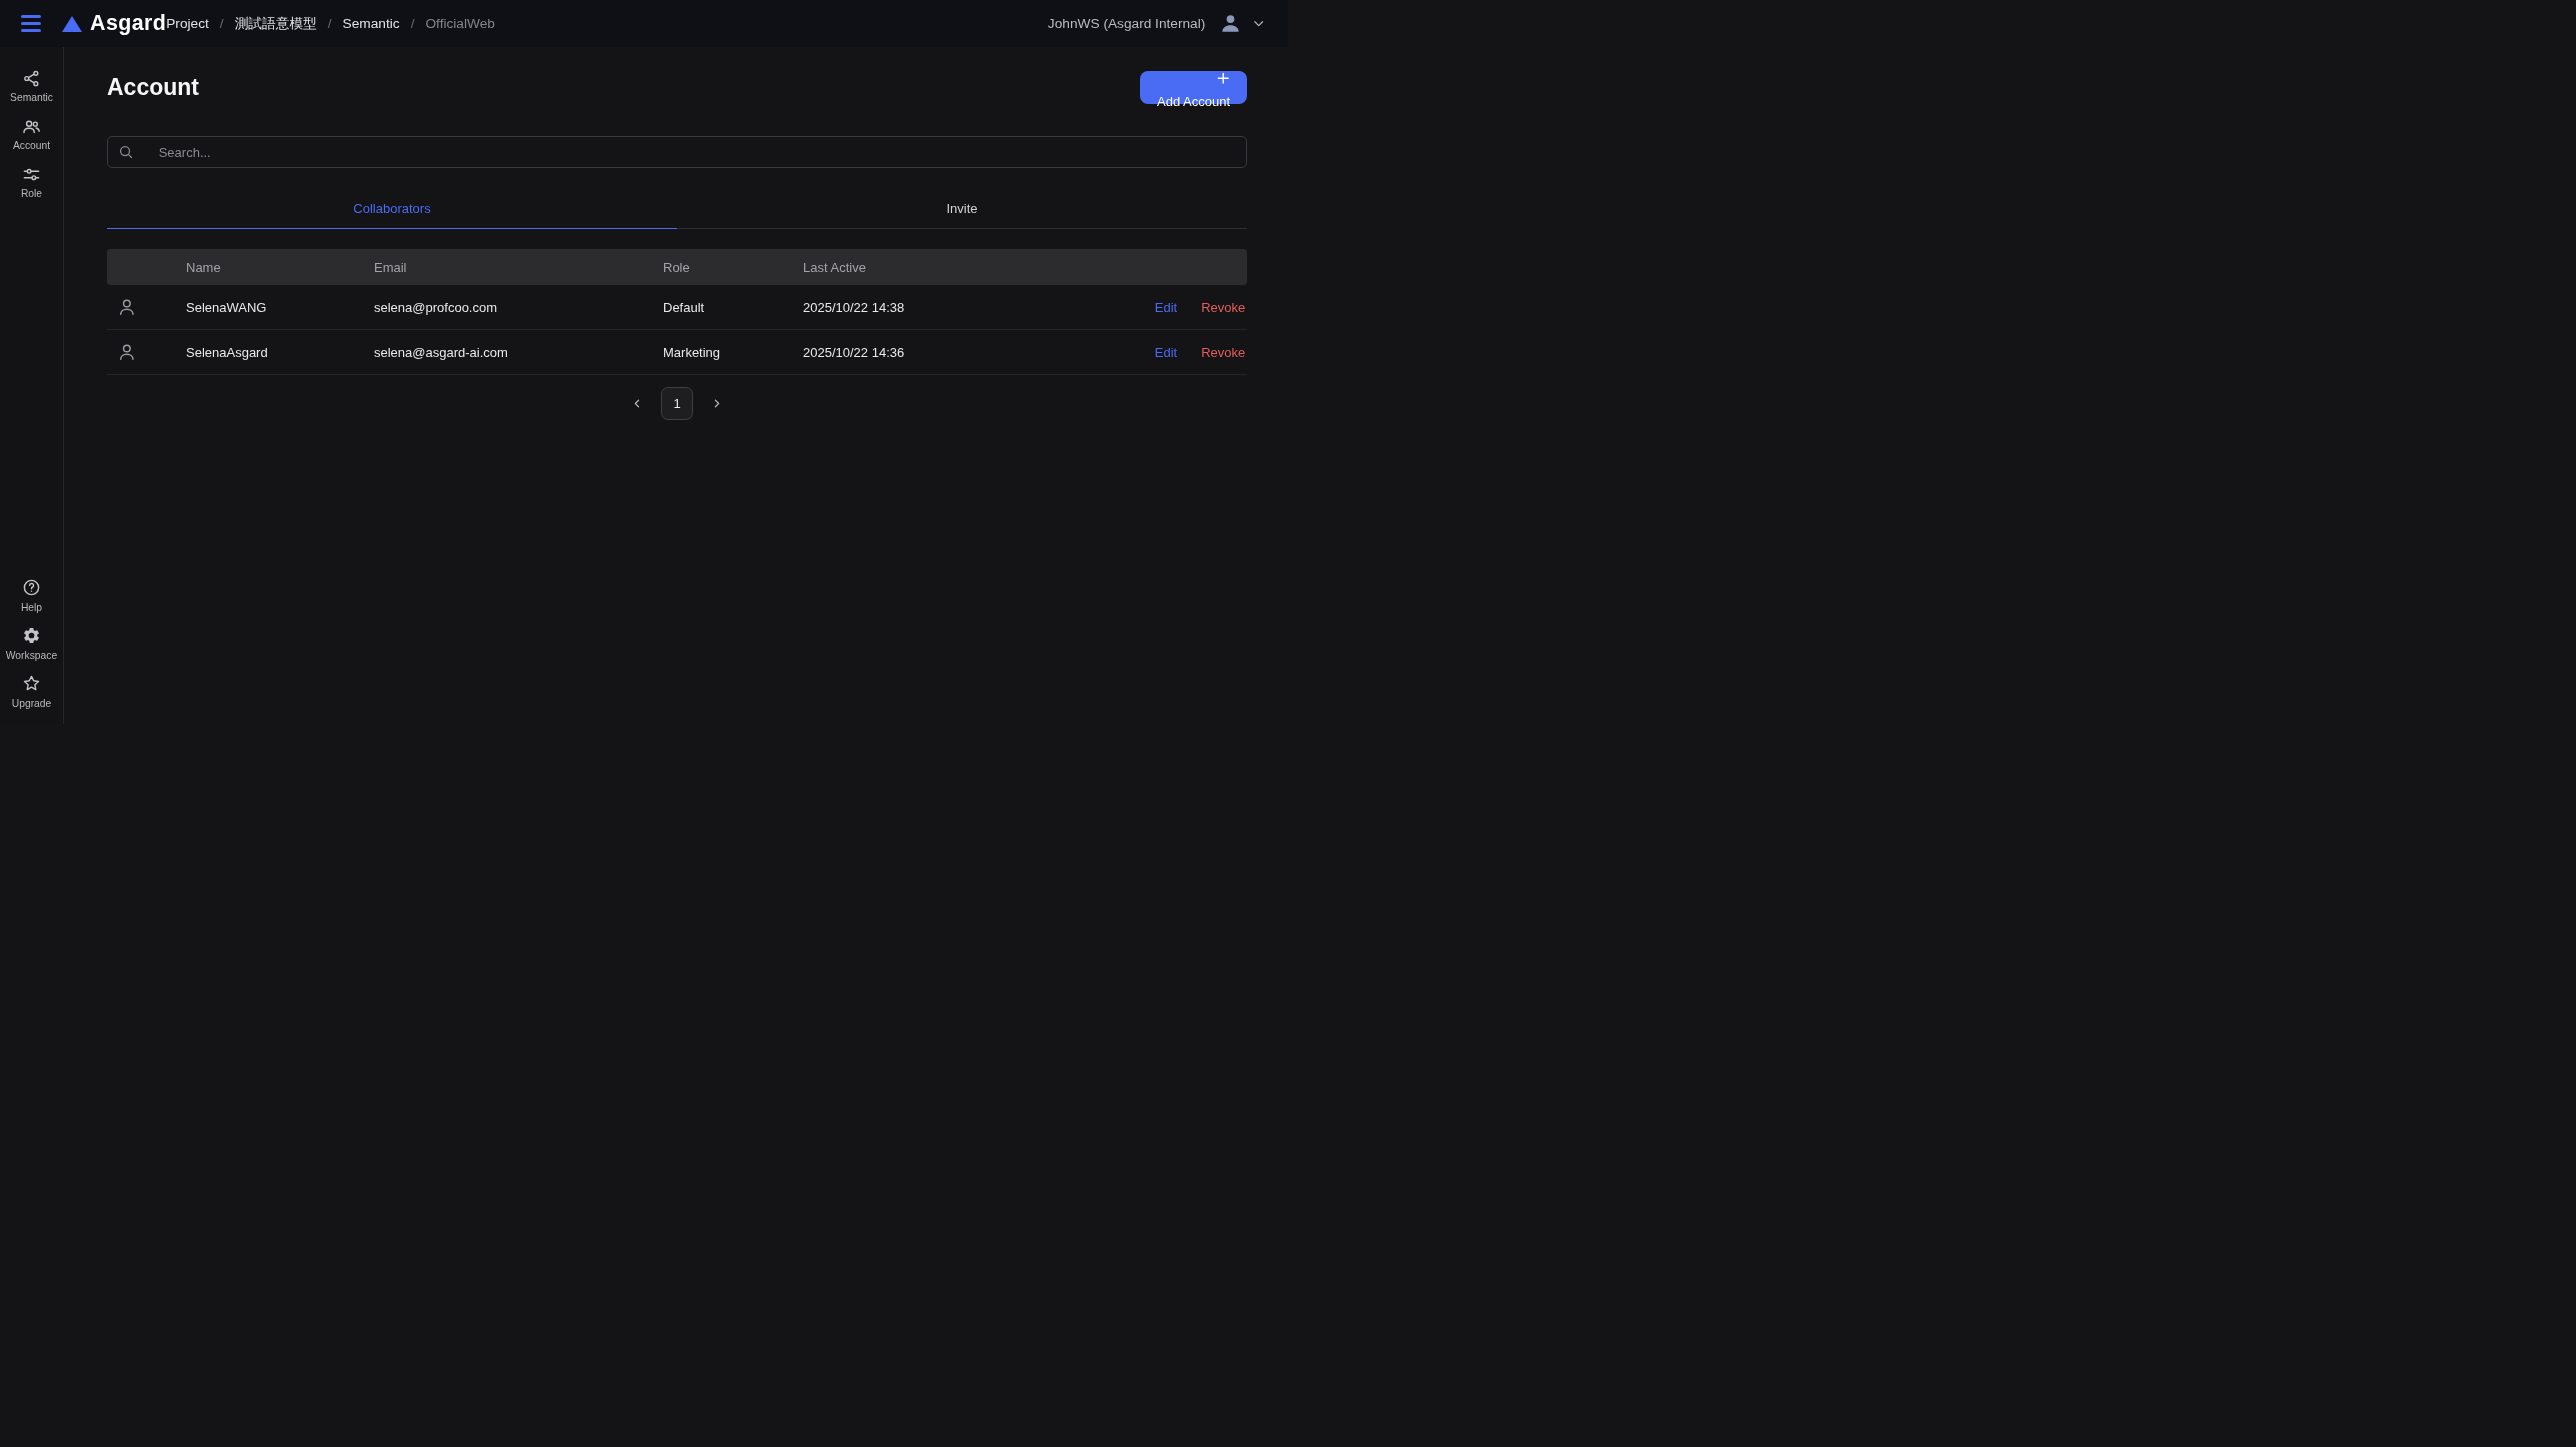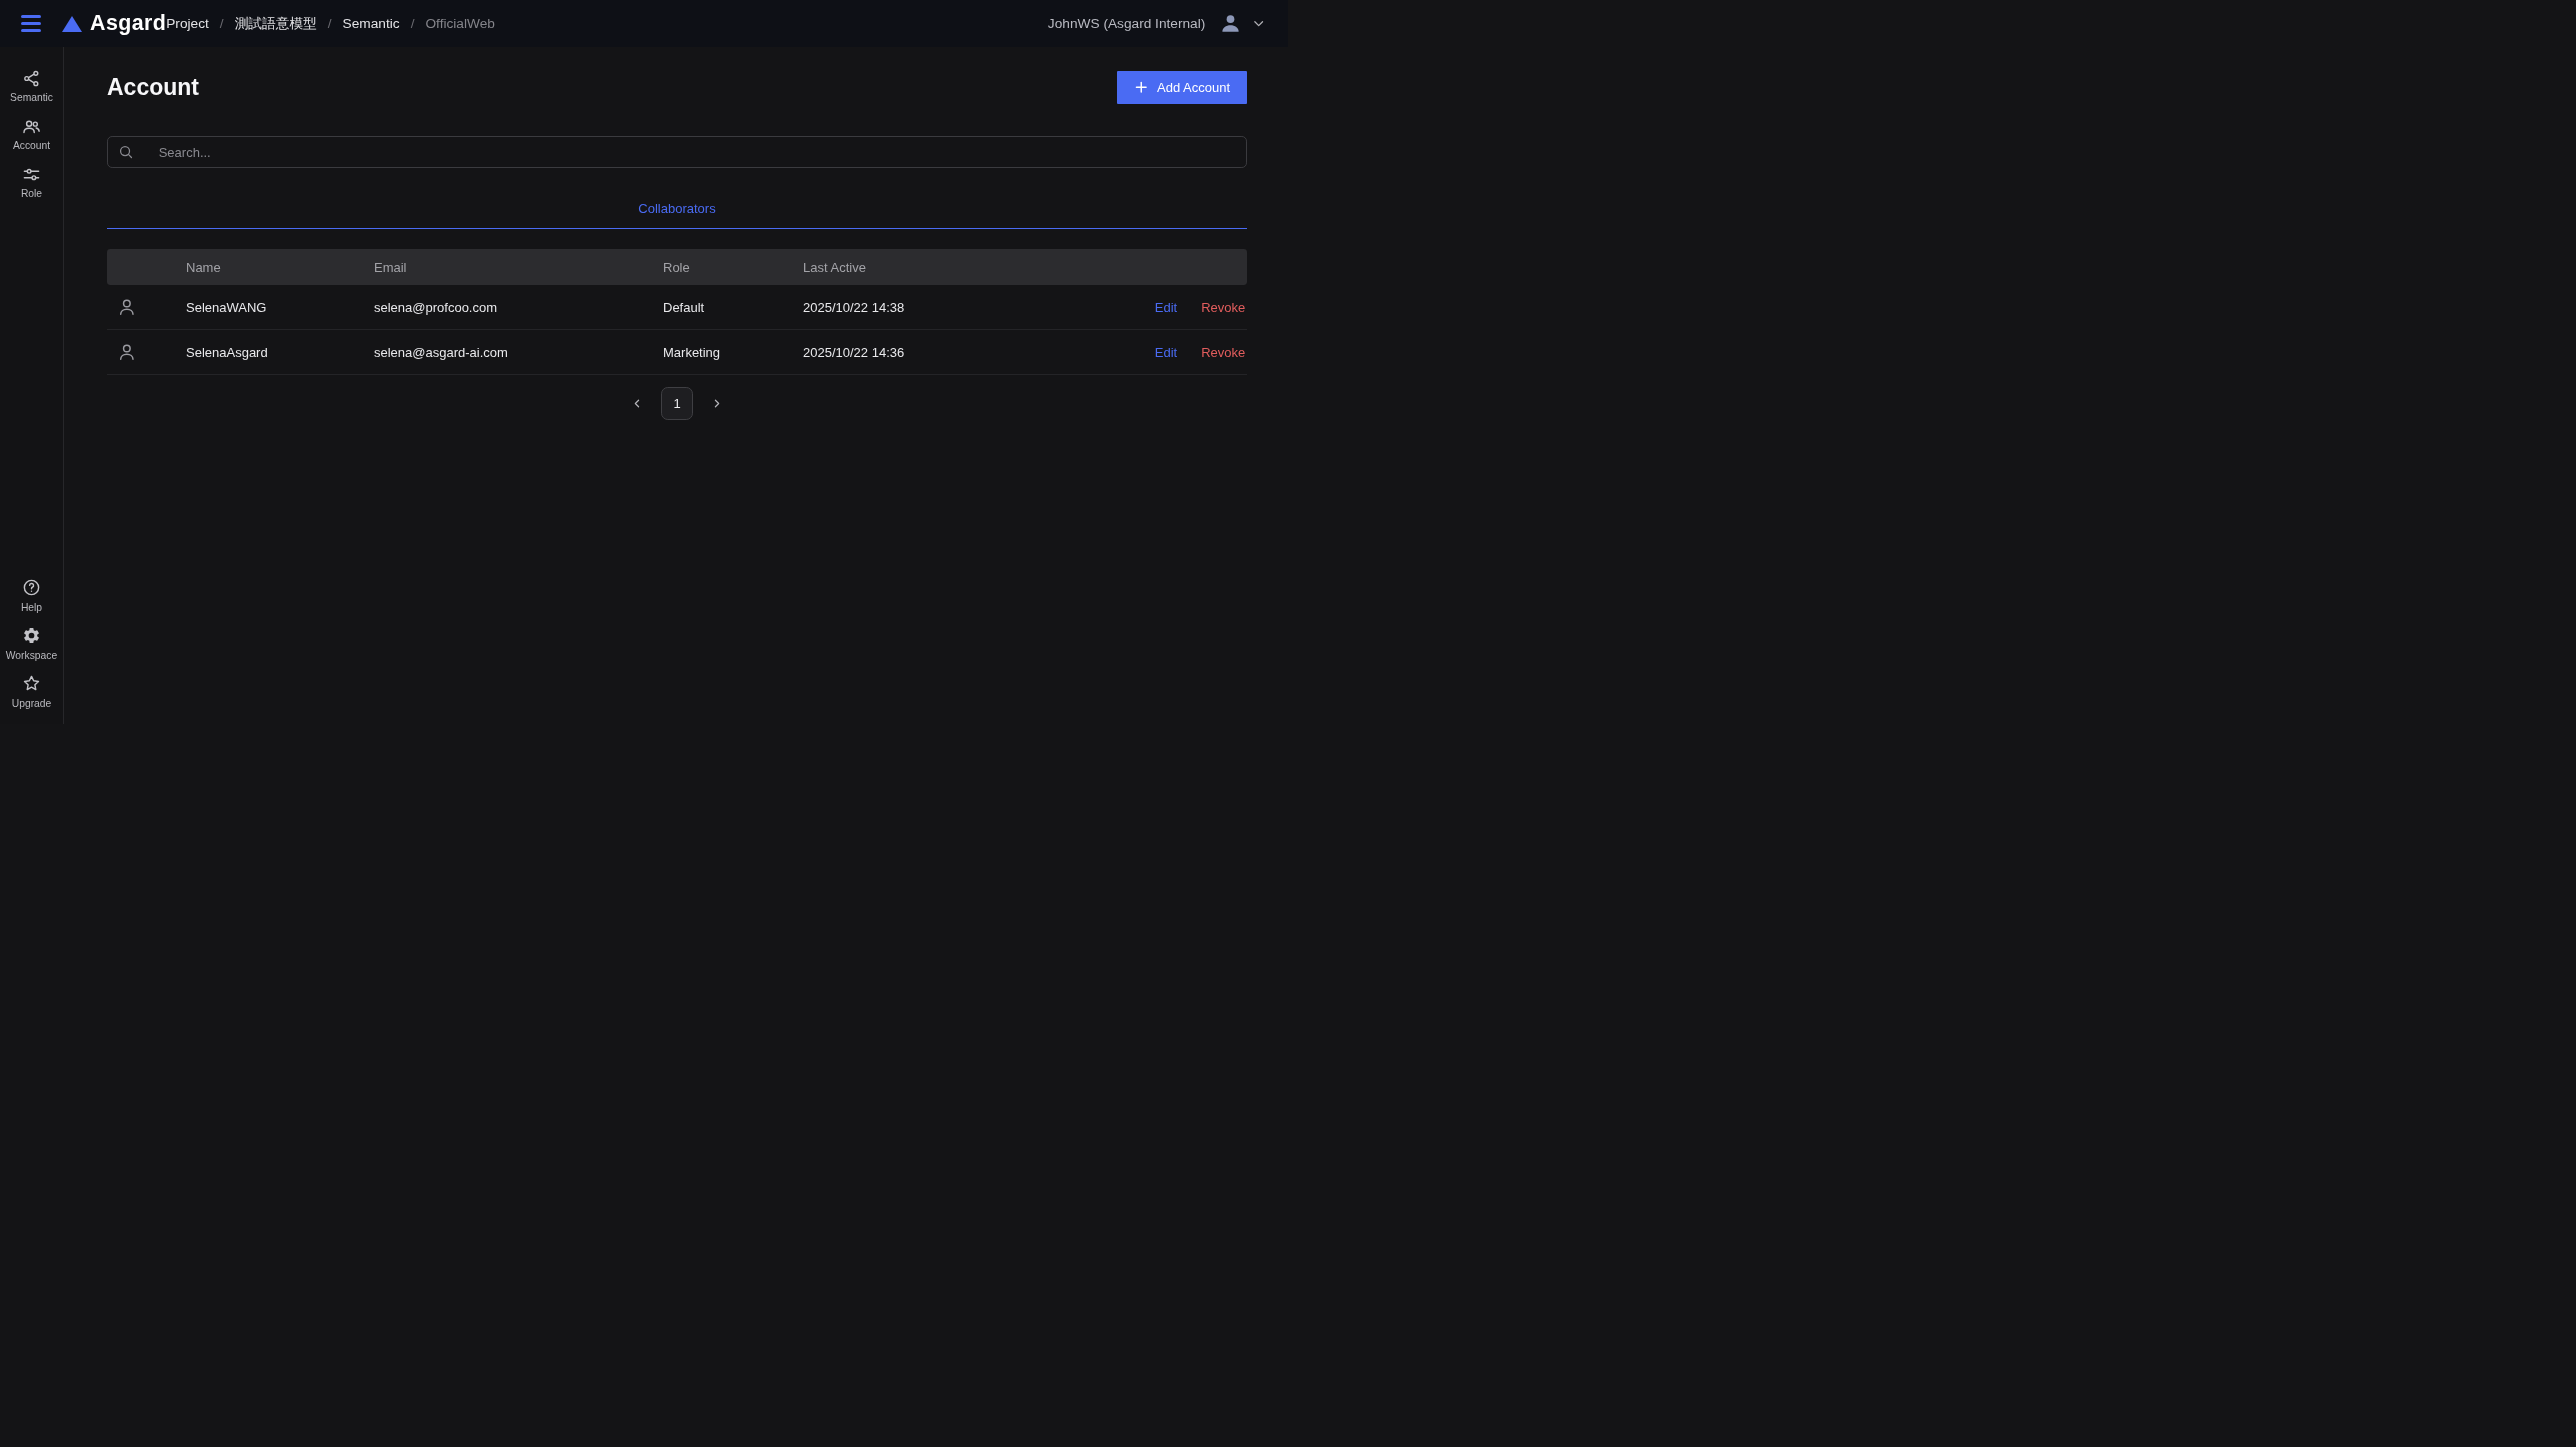--- a/index.html
+++ b/index.html
@@ -47,23 +47,23 @@
     padding:22px 0 15.4px 0;
   }
   .side-item{display:flex;flex-direction:column;align-items:center;gap:4.3px;margin-bottom:13.7px;cursor:pointer;color:#c3c3c8;}
   .side-item .lbl{font-size:10.3px;color:var(--label);}
   .side-spacer{margin-top:auto;}
   
   .main{position:absolute;top:47px;left:64px;right:0;bottom:0;padding:24px 41px 0 43px;overflow:hidden;}
   .title-row{display:flex;align-items:center;justify-content:space-between;}
   .page-title{font-size:23px;font-weight:700;color:#f7f7f9;}
   .add-btn{
-    display:flex;align-items:center;gap:8.6px;height:32.5px;padding:0 17px;
-    background:var(--accent);border:none;border-radius:1px;color:#ffffff;
-    font-size:13px;font-family:inherit;cursor:pointer;
+    display:flex;align-items:flex-end;gap:8.6px;height:32.5px;padding:0 17px;
+    background:var(--accent);border:none;border-radius:8px;color:#ffffff;
+    font-size:13px;font-family:inherit;cursor:pointer;flex-direction:column;
   }
   .search-wrap{
     margin-top:32.5px;height:32px;border:0.9px solid #3b3b3f;border-radius:5.1px;
     display:flex;align-items:center;padding:0 10.3px;gap:25px;background:transparent;
   }
   .search-wrap input{
     flex:1;background:transparent;border:none;outline:none;color:var(--text);
     font-size:13px;font-family:inherit;
   }
   .search-wrap input::placeholder{color:#8a8a90;}
@@ -229,20 +229,21 @@
       <svg width="15.4" height="15.4" viewBox="0 0 24 24" fill="none" stroke="#8a8a90" stroke-width="2" stroke-linecap="round">
         <circle cx="11" cy="11" r="7"></circle>
           <line x1="16.6" y1="16.6" x2="21" y2="21"></line>
       </svg>
     </span>
     <input type="text" placeholder="Search..." style="">
   </div>
 
   <div class="tabs">
     <div class="tab active">Collaborators</div>
+    <div class="tab">Invite</div>
   </div>
 
   <div class="table">
     <div class="trow thead">
       <div></div>
       <div>Name</div>
       <div>Email</div>
       <div>Role</div>
       <div>Last Active</div>
       <div></div>

